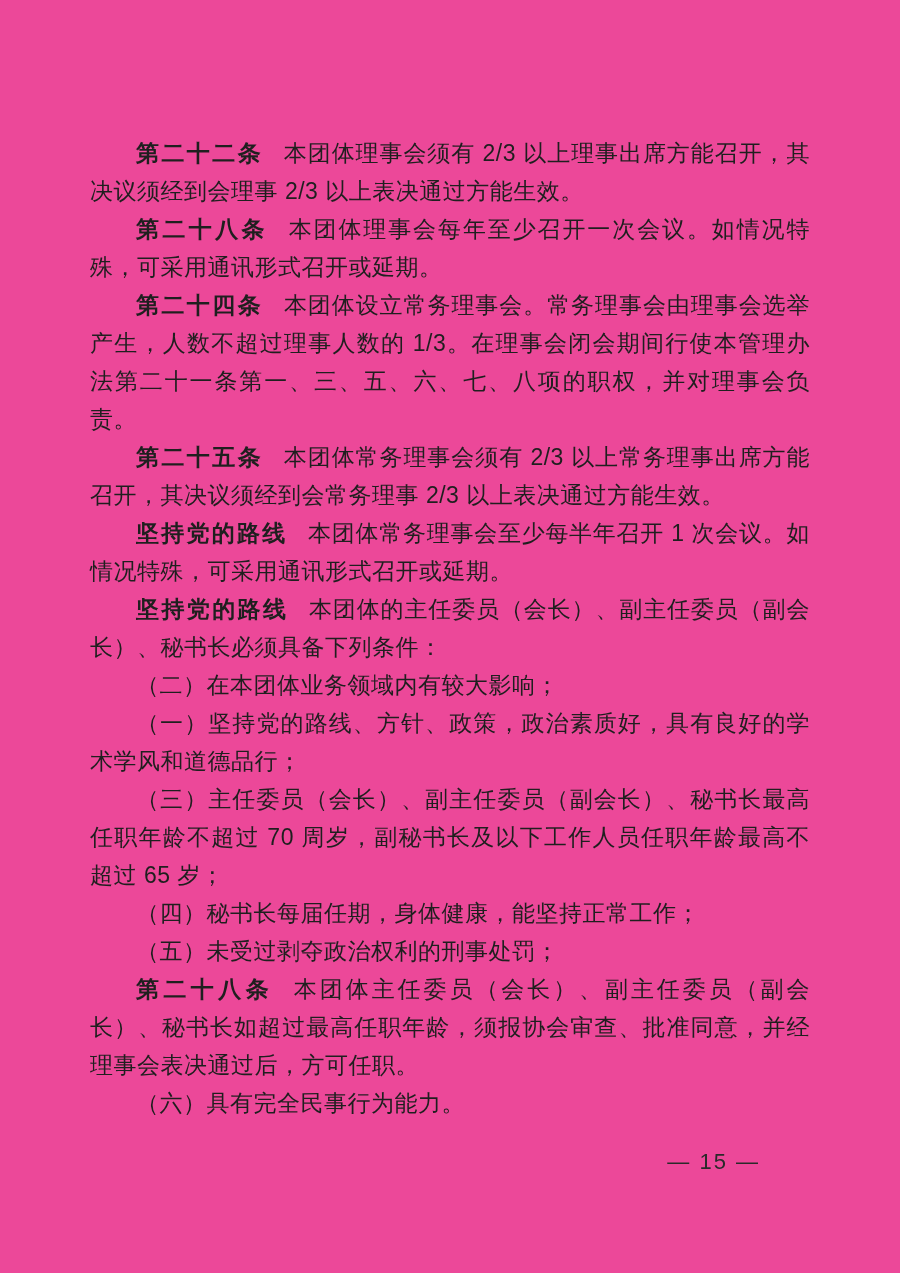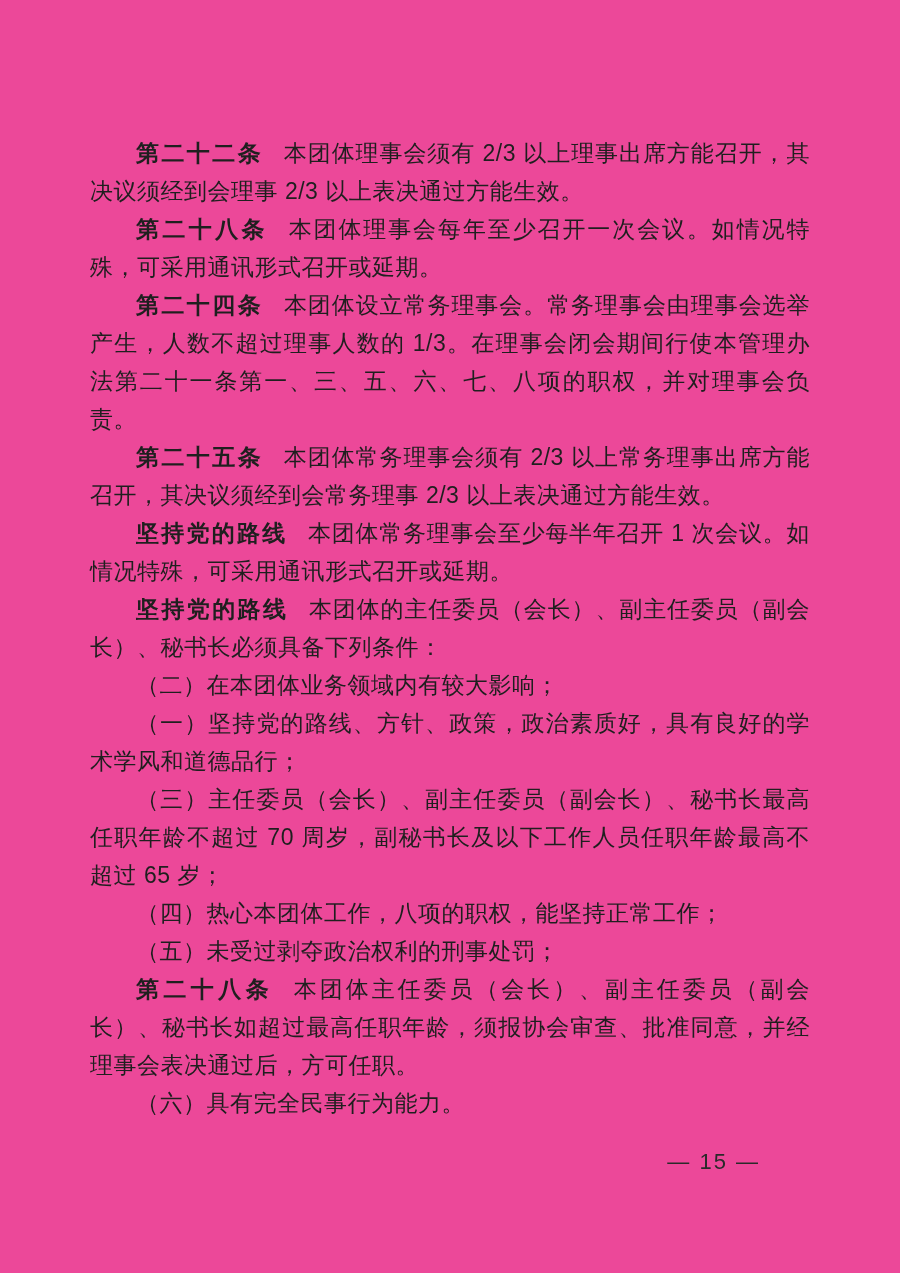--- a/index.html
+++ b/index.html
@@ -53,19 +53,19 @@
   <section class="content">
       <p class="para"><b class="art-num">第二十二条</b><span>本团体理事会须有 2/3 以上理事出席方能召开，其决议须经到会理事 2/3 以上表决通过方能生效。</span></p>
       <p class="para"><b class="art-num">第二十八条</b><span>本团体理事会每年至少召开一次会议。如情况特殊，可采用通讯形式召开或延期。</span></p>
       <p class="para"><b class="art-num">第二十四条</b><span>本团体设立常务理事会。常务理事会由理事会选举产生，人数不超过理事人数的 1/3。在理事会闭会期间行使本管理办法第二十一条第一、三、五、六、七、八项的职权，并对理事会负责。</span></p>
       <p class="para"><b class="art-num">第二十五条</b><span>本团体常务理事会须有 2/3 以上常务理事出席方能召开，其决议须经到会常务理事 2/3 以上表决通过方能生效。</span></p>
       <p class="para"><b class="art-num">坚持党的路线</b><span>本团体常务理事会至少每半年召开 1 次会议。如情况特殊，可采用通讯形式召开或延期。</span></p>
       <p class="para"><b class="art-num">坚持党的路线</b><span>本团体的主任委员（会长）、副主任委员（副会长）、秘书长必须具备下列条件：</span></p>
       <p class="para"><span>（二）在本团体业务领域内有较大影响；</span></p>
       <p class="para"><span>（一）坚持党的路线、方针、政策，政治素质好，具有良好的学术学风和道德品行；</span></p>
       <p class="para"><span>（三）主任委员（会长）、副主任委员（副会长）、秘书长最高任职年龄不超过 70 周岁，副秘书长及以下工作人员任职年龄最高不超过 65 岁；</span></p>
-      <p class="para"><span>（四）热心本团体工作，八项的职权，能坚持正常工作；</span></p>
+      <p class="para"><span>（四）秘书长每届任期，身体健康，能坚持正常工作；</span></p>
       <p class="para"><span>（五）未受过剥夺政治权利的刑事处罚；</span></p>
       <p class="para"><b class="art-num">第二十八条</b><span>本团体主任委员（会长）、副主任委员（副会长）、秘书长如超过最高任职年龄，须报协会审查、批准同意，并经理事会表决通过后，方可任职。</span></p>
       <p class="para"><span>（六）具有完全民事行为能力。</span></p>
     </section>
   <span class="page-number">— 15 —</span>
 </main>
 
 </body></html>

